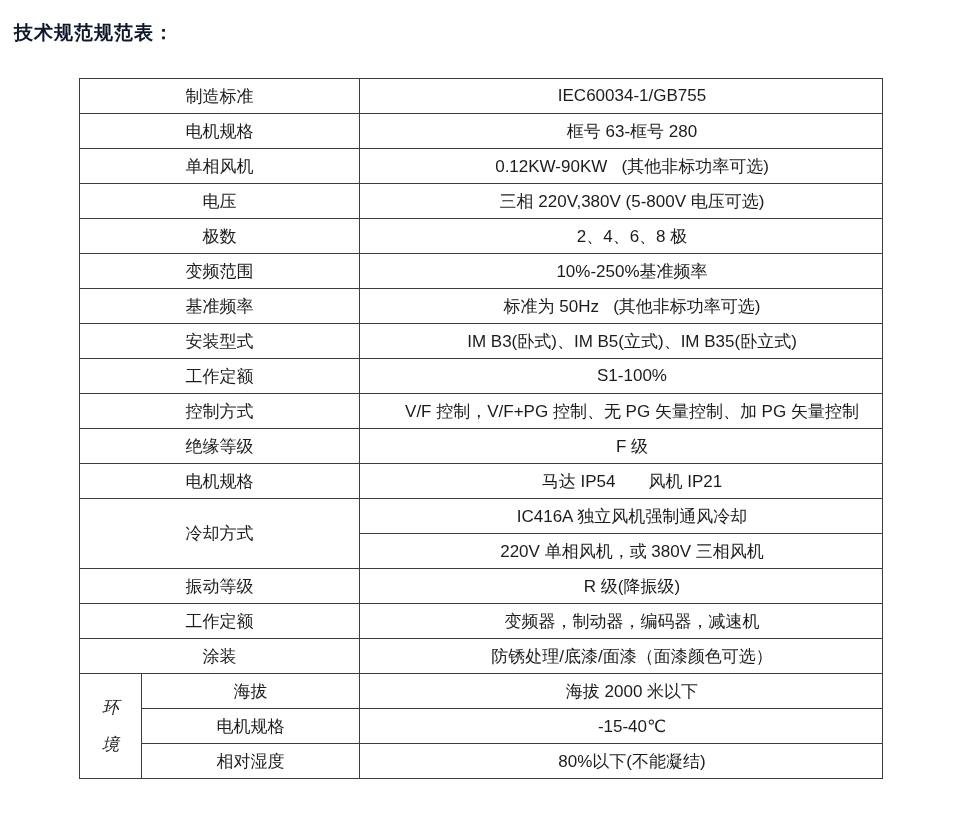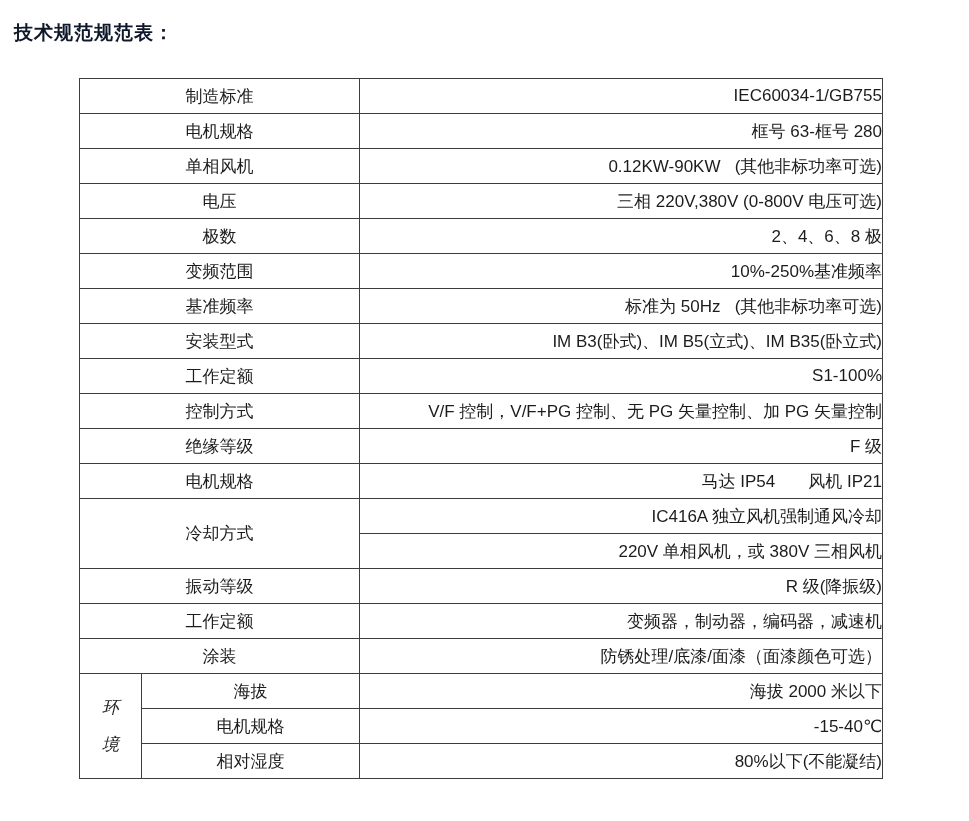--- a/index.html
+++ b/index.html
@@ -40,21 +40,21 @@
     font-size: 17px;
     height: 34px;
     padding: 0;
     vertical-align: middle;
     overflow: hidden;
   }
   .spec-table td.lbl {
     text-align: center;
   }
   .spec-table td.val {
-    text-align: right;
+    text-align: center;
     padding-left: 22px;
     white-space: pre-wrap;
   }
   .env-label {
     width: 1.15em;
     margin: 0 auto;
     word-break: break-all;
     line-height: 2.2;
     text-align: center;
     font-style: italic;
@@ -80,21 +80,21 @@
       <tr>
         <td class="lbl" colspan="2">电机规格</td>
         <td class="val">框号 63-框号 280</td>
       </tr>
       <tr>
         <td class="lbl" colspan="2">单相风机</td>
         <td class="val">0.12KW-90KW   (其他非标功率可选)</td>
       </tr>
       <tr>
         <td class="lbl" colspan="2">电压</td>
-        <td class="val">三相 220V,380V (0-800V 电压可选)</td>
+        <td class="val">三相 220V,380V (5-800V 电压可选)</td>
       </tr>
       <tr>
         <td class="lbl" colspan="2">极数</td>
         <td class="val">2、4、6、8 极</td>
       </tr>
       <tr>
         <td class="lbl" colspan="2">变频范围</td>
         <td class="val">10%-250%基准频率</td>
       </tr>
       <tr>

